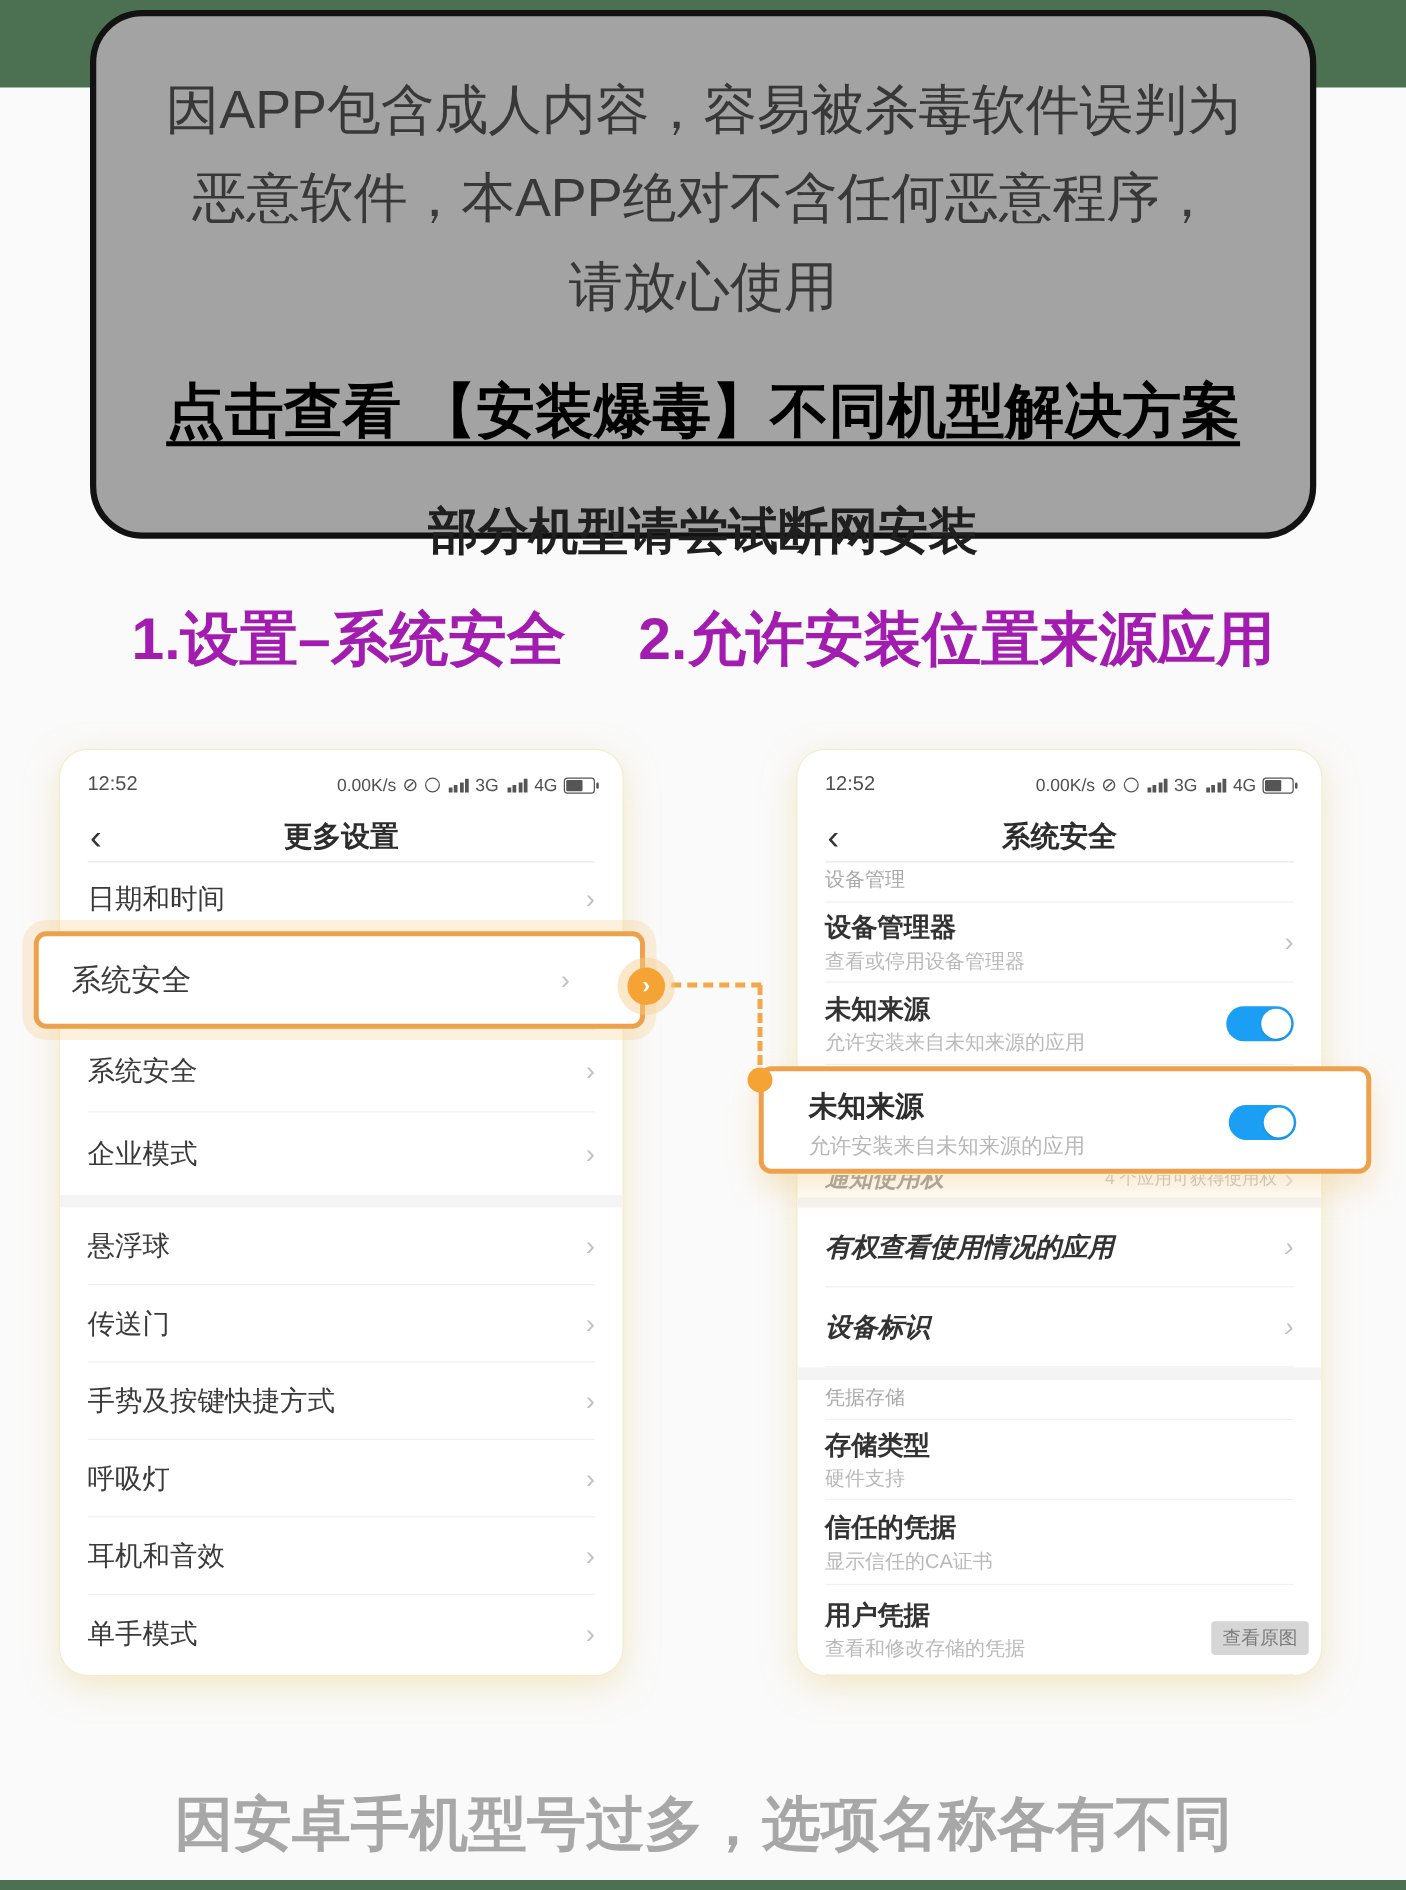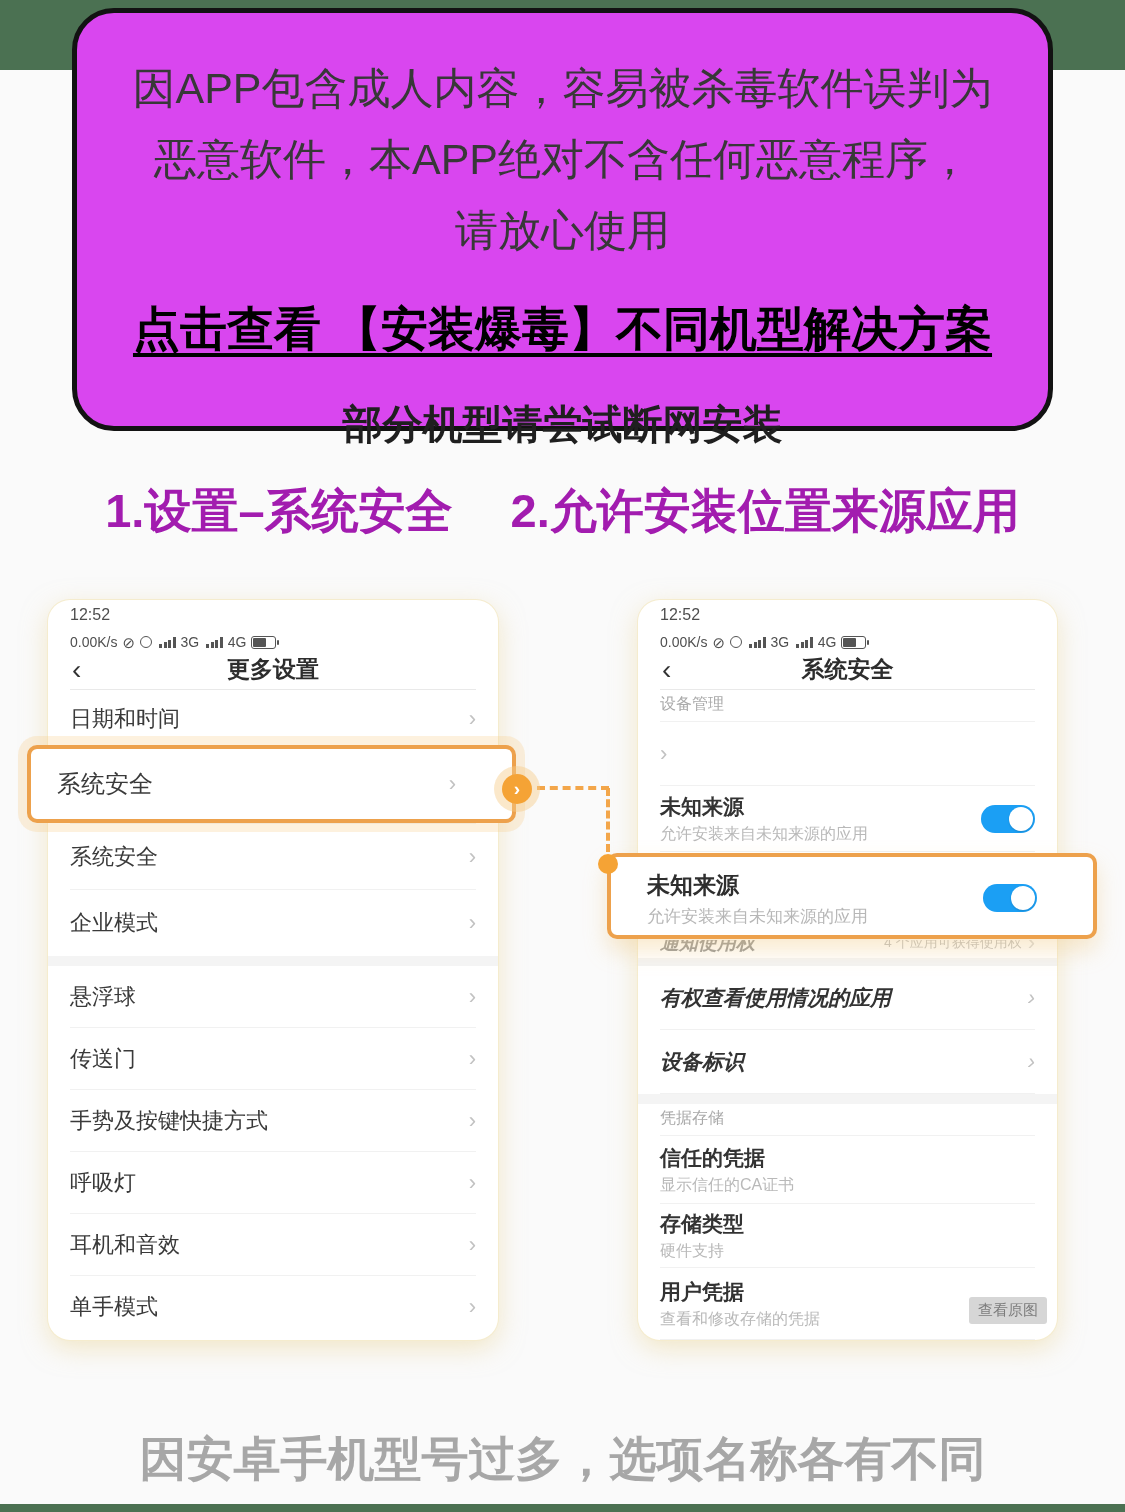--- a/index.html
+++ b/index.html
@@ -5,39 +5,39 @@
   * { margin:0; padding:0; box-sizing:border-box; }
   html,body { width:1125px; }
   body { font-family:"Liberation Sans","DejaVu Sans",sans-serif; background:#fafafa; }
   .page { position:relative; width:1125px; height:1512px; background:#fafafa; overflow:hidden; }
 
   .band-top { position:absolute; top:0; left:0; width:100%; height:70px; background:#4b7152; }
   .band-bottom { position:absolute; bottom:0; left:0; width:100%; height:8px; background:#4b7152; }
 
   
   .notice { position:absolute; top:8px; left:72px; width:981px; height:423px;
-            background:#d946ef; border:5px solid #121212; border-radius:42px; text-align:center; z-index:2; }
+            background:#a3a3a3; border:5px solid #121212; border-radius:42px; text-align:center; z-index:2; }
   .notice .para { margin-top:40px; font-size:43px; line-height:71px; color:#383838; }
   .notice .link { display:inline-block; margin-top:32px; font-size:47px; font-weight:bold; color:#000;
                   text-decoration:underline; text-underline-offset:8px; text-decoration-thickness:4px; cursor:pointer; }
   .notice .tip { margin-top:36px; font-size:40px; font-weight:bold; color:#1f1f1f; }
 
   
   .steps { position:absolute; top:480px; left:0; width:100%; display:flex; justify-content:center; gap:58px;
            font-size:47px; font-weight:bold; color:#a21caf; }
 
   
   .phones { position:absolute; top:560px; left:0; width:1125px; height:830px; }
   .card { position:absolute; top:40px; height:740px; background:#fff; border-radius:22px;
           box-shadow:0 0 0 1px #f5ecce, 0 8px 26px rgba(233,212,148,.5); padding:0 22px; }
   .card-left { left:48px; width:450px; }
   .card-right { left:638px; width:419px; }
 
-  .status { height:50px; padding-top:6px; display:flex; justify-content:space-between; align-items:flex-start;
-            font-size:16px; color:#4f4f4f;flex-direction:column; }
+  .status { height:50px; padding-top:6px; display:flex; justify-content:space-between; align-items:center;
+            font-size:16px; color:#4f4f4f; }
   .status-right { display:flex; align-items:center; gap:5px; font-size:14px; color:#4f4f4f; }
   .mute { font-size:15px; line-height:1; }
   .alarm { width:12px; height:12px; border:1.5px solid #555; border-radius:50%; display:inline-block; }
   .sig { display:inline-flex; align-items:flex-end; gap:1.5px; margin-left:2px; }
   .sig i { display:inline-block; width:3px; background:#555; }
   .sig i:nth-child(1){height:4px;} .sig i:nth-child(2){height:6px;}
   .sig i:nth-child(3){height:8px;} .sig i:nth-child(4){height:11px;}
   .batt { position:relative; width:25px; height:13px; border:1.5px solid #555; border-radius:3px; display:inline-block; }
   .batt::before { content:''; position:absolute; left:1px; top:1px; bottom:1px; width:13px; background:#555; border-radius:1px; }
   .batt::after { content:''; position:absolute; right:-4px; top:3px; width:2.5px; height:5px; background:#555; border-radius:1px; }
@@ -215,20 +215,24 @@
           <span>4G</span>
           <span class="batt"></span>
         </span>
       </div>
       <div class="nav">
         <span class="back">‹</span>
         <span>系统安全</span>
       </div>
       <div class="section-label">设备管理</div>
       <div class="rrow h64">
+        <span class="txt">
+          <span class="t">设备管理器</span>
+          <span class="s">查看或停用设备管理器</span>
+        </span>
         <span class="chev">›</span>
       </div>
       <div class="rrow h66 nob">
         <span class="txt">
           <span class="t">未知来源</span>
           <span class="s">允许安装来自未知来源的应用</span>
         </span>
         <span class="toggle"></span>
       </div>
       <div class="gap-hl-right"></div>
@@ -245,30 +249,30 @@
       <div class="rrow h52">
         <span class="t">有权查看使用情况的应用</span>
         <span class="chev">›</span>
       </div>
       <div class="rrow h52 nob">
         <span class="t">设备标识</span>
         <span class="chev">›</span>
       </div>
       <div class="band-mid"></div>
       <div class="section-label">凭据存储</div>
+      <div class="rrow h64">
+        <span class="txt">
+          <span class="t">存储类型</span>
+          <span class="s">硬件支持</span>
+        </span>
+      </div>
       <div class="rrow h68">
         <span class="txt">
           <span class="t">信任的凭据</span>
           <span class="s">显示信任的CA证书</span>
-        </span>
-      </div>
-      <div class="rrow h64">
-        <span class="txt">
-          <span class="t">存储类型</span>
-          <span class="s">硬件支持</span>
         </span>
       </div>
       <div class="rrow h72 nob">
         <span class="txt">
           <span class="t">用户凭据</span>
           <span class="s">查看和修改存储的凭据</span>
         </span>
       </div>
       <div class="view-btn">查看原图</div>
     </div>

